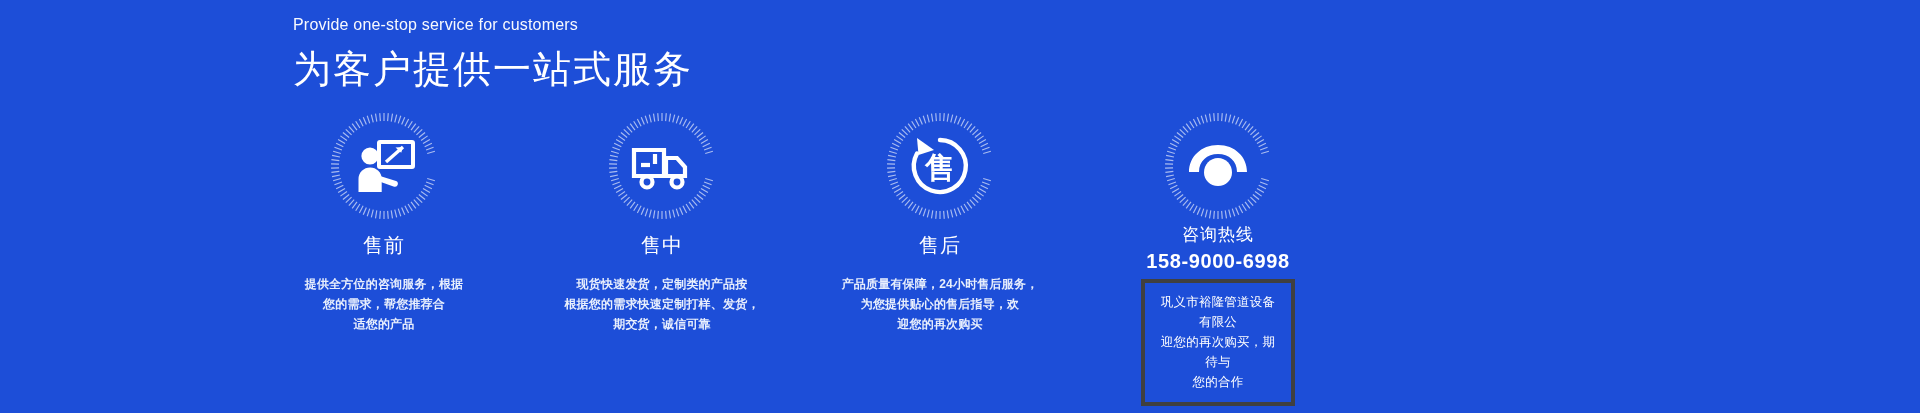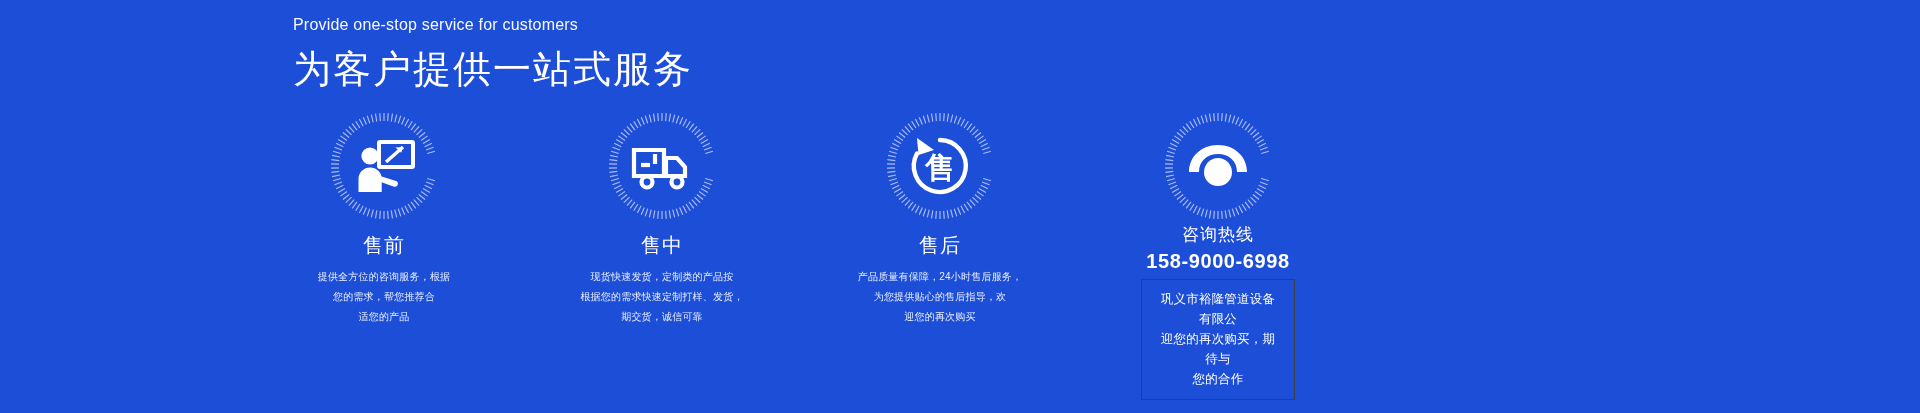--- a/index.html
+++ b/index.html
@@ -80,24 +80,24 @@
 
   .card-title {
     margin-top: 12px;
     color: #ffffff;
     font-size: 20px;
     font-weight: 400;
     letter-spacing: 1px;
     line-height: 26px;
   }
   .card-body {
-    margin-top: 9px;
+    margin-top: 16px;
     color: #e8effd;
-    font-size: 10px;
-    font-weight: 400;
+    font-size: 12px;
+    font-weight: 700;
     line-height: 20px;
     letter-spacing: .2px;
   }
   .card-body div { white-space: nowrap; }
 
   
   .hotline-title {
     margin-top: 4px;
     color: #ffffff;
     font-size: 17px;
@@ -108,21 +108,21 @@
     color: #ffffff;
     font-size: 20px;
     font-weight: bold;
     letter-spacing: .6px;
     line-height: 26px;
     margin-top: 2px;
     text-align: center;
   }
   .company-box {
     margin-top: 5px;
-    border: 1px solid #404040;
+    border: 4px solid #404040;
     padding: 9px 14px 10px;
     width: 154px;
     color: #ffffff;
     font-size: 12.5px;
     line-height: 20px;
     letter-spacing: .2px;
   }
 </style>
 </head>
 <body>

